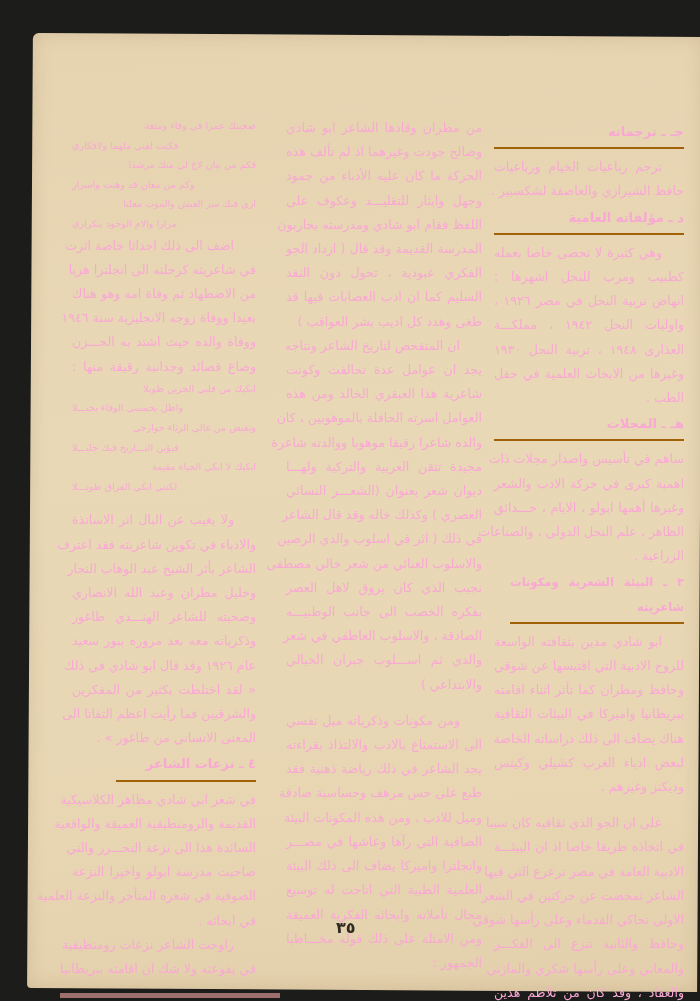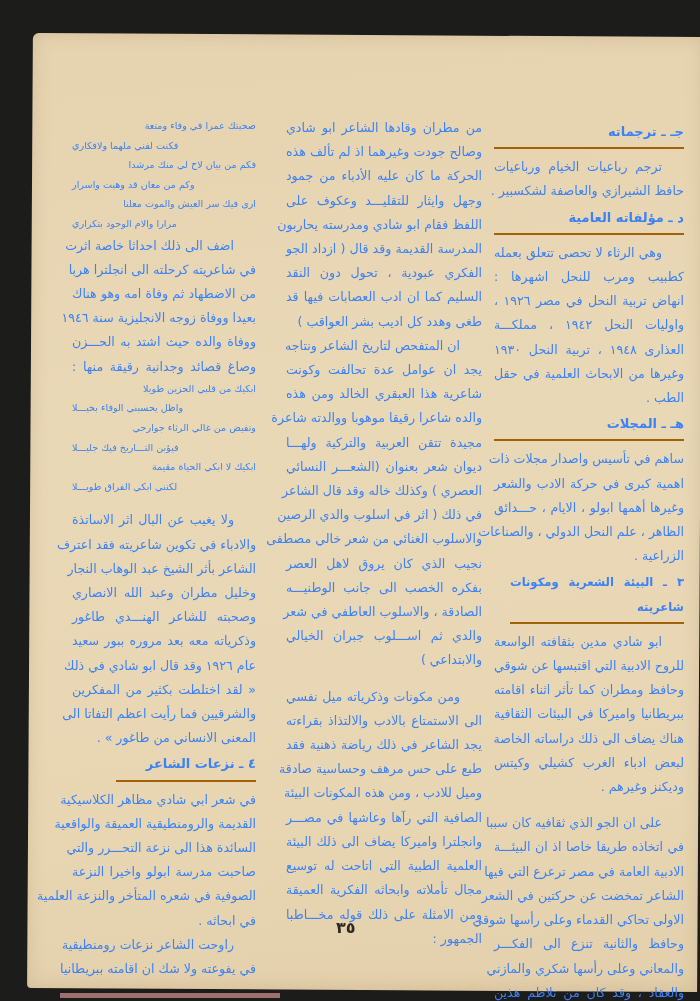--- a/index.html
+++ b/index.html
@@ -3,21 +3,21 @@
 <meta charset="utf-8">
 <style>
   html,body{margin:0;padding:0;}
   body{width:700px;height:1001px;background:#1c1c1a;position:relative;overflow:hidden;
        font-family:"DejaVu Sans",sans-serif;}
   .page{position:absolute;left:30px;top:35px;width:670px;height:955px;
         background:linear-gradient(175deg,#e6d3b0 0%,#e9d8b6 40%,#e8d6b3 80%,#e3cfab 100%);
         border-radius:6px 0 0 4px;transform:rotate(0.35deg);transform-origin:50% 50%;
         box-shadow:inset 0 0 18px rgba(120,90,50,0.18);}
   .redstrip{position:absolute;left:60px;top:993px;width:220px;height:5px;background:#c98c8a;opacity:.75;}
-  .col{position:absolute;direction:rtl;text-align:justify;color:#3b82f6;
+  .col{position:absolute;direction:rtl;text-align:justify;color:#f9a8d4;
        font-size:12.6px;line-height:24.2px;}
   .col .line{display:block;white-space:nowrap;text-align:justify;text-align-last:justify;}
   .col .line.last{text-align-last:right;}
   .col .indent{padding-right:22px;}
   .heading{font-weight:bold;font-size:13px;display:inline-block;border-bottom:2px solid #a16207;
            padding-bottom:3px;margin:2px 0 6px 0;}
   .heading.wide{display:block;}
   .verse{font-size:9.6px;line-height:19.6px;white-space:nowrap;}
   .verse .a{display:block;text-align:right;}
   .verse .b{display:block;text-align:left;padding-right:44px;}
@@ -29,21 +29,21 @@
 <body>
 
 <div class="page"></div>
 <div class="redstrip"></div>
 
 <div class="col" style="left:494px;top:118px;width:190px;">
   <div class="heading wide">جـ ـ ترجماته</div>
   <span class="line indent">ترجم رباعيات الخيام ورباعيات</span>
   <span class="line last">حافظ الشيرازي والعاصفة لشكسبير .</span>
   <div class="heading wide">د ـ مؤلفاته العامية</div>
-  <span class="line indent">وهي الرثاء لا تحصى تتعلق بعمله</span>
+  <span class="line indent">وهي كثيرة لا تحصى خاصا بعمله</span>
   <span class="line">كطبيب ومرب للنحل اشهرها :</span>
   <span class="line">انهاض تربية النحل في مصر ١٩٢٦ ،</span>
   <span class="line">واوليات النحل ١٩٤٢ ، مملكـــة</span>
   <span class="line">العذارى ١٩٤٨ ، تربية النحل ١٩٣٠</span>
   <span class="line">وغيرها من الابحاث العلمية في حقل</span>
   <span class="line last">الطب .</span>
   <div class="heading wide">هـ ـ المجلات</div>
   <span class="line">ساهم في تأسيس واصدار مجلات ذات</span>
   <span class="line">اهمية كبرى في حركة الادب والشعر</span>
   <span class="line">وغيرها أهمها ابولو ، الايام ، حـــدائق</span>
@@ -75,20 +75,21 @@
   <span class="line">الحركة ما كان عليه الأدباء من جمود</span>
   <span class="line">وجهل وايثار للتقليـــد وعكوف على</span>
   <span class="line">اللفظ فقام ابو شادي ومدرسته يحاربون</span>
   <span class="line">المدرسة القديمة وقد قال ( ازداد الجو</span>
   <span class="line">الفكري عبودية ، تحول دون النقد</span>
   <span class="line">السليم كما ان ادب العصابات فيها قد</span>
   <span class="line last">طغى وهدد كل اديب بشر العواقب )</span>
   <span class="line indent">ان المتفحص لتاريخ الشاعر ونتاجه</span>
   <span class="line">يجد ان عوامل عدة تحالفت وكونت</span>
   <span class="line">شاعرية هذا العبقري الخالد ومن هذه</span>
+  <span class="line">العوامل اسرته الحافلة بالموهوبين ، كان</span>
   <span class="line">والده شاعرا رقيقا موهوبا ووالدته شاعرة</span>
   <span class="line">مجيدة تتقن العربية والتركية ولهـــا</span>
   <span class="line">ديوان شعر بعنوان (الشعـــر النسائي</span>
   <span class="line">العصري ) وكذلك خاله وقد قال الشاعر</span>
   <span class="line">في ذلك ( اثر في اسلوب والدي الرصين</span>
   <span class="line">والاسلوب الغنائي من شعر خالي مصطفى</span>
   <span class="line">نجيب الذي كان يروق لاهل العصر</span>
   <span class="line">بفكره الخصب الى جانب الوطنيـــه</span>
   <span class="line">الصادقة ، والاسلوب العاطفي في شعر</span>
   <span class="line">والدي ثم اســـلوب جبران الخيالي</span>

